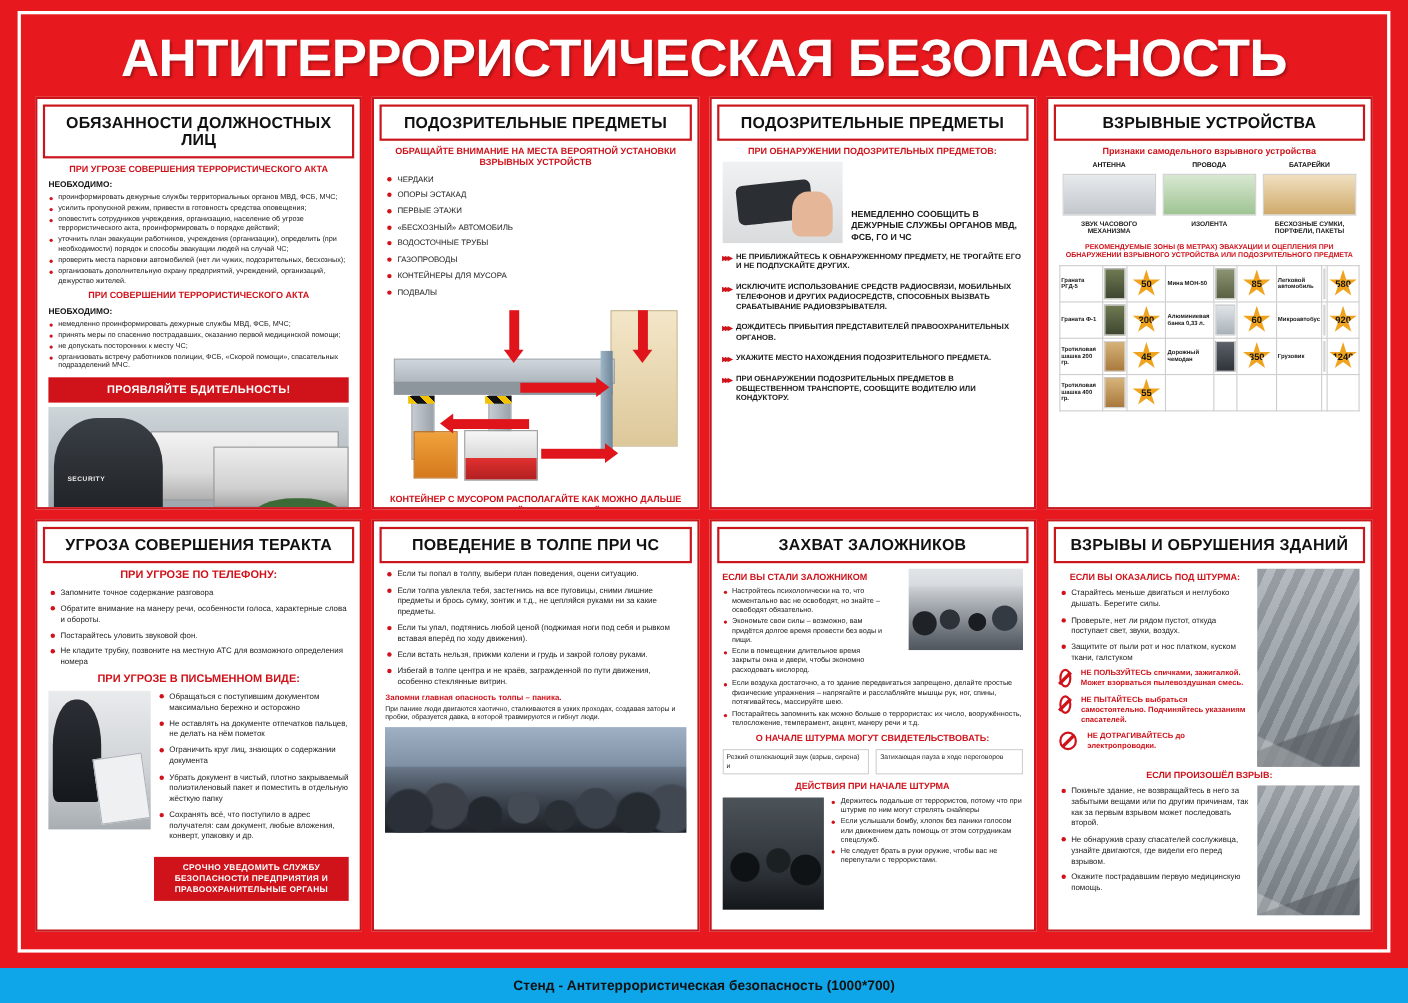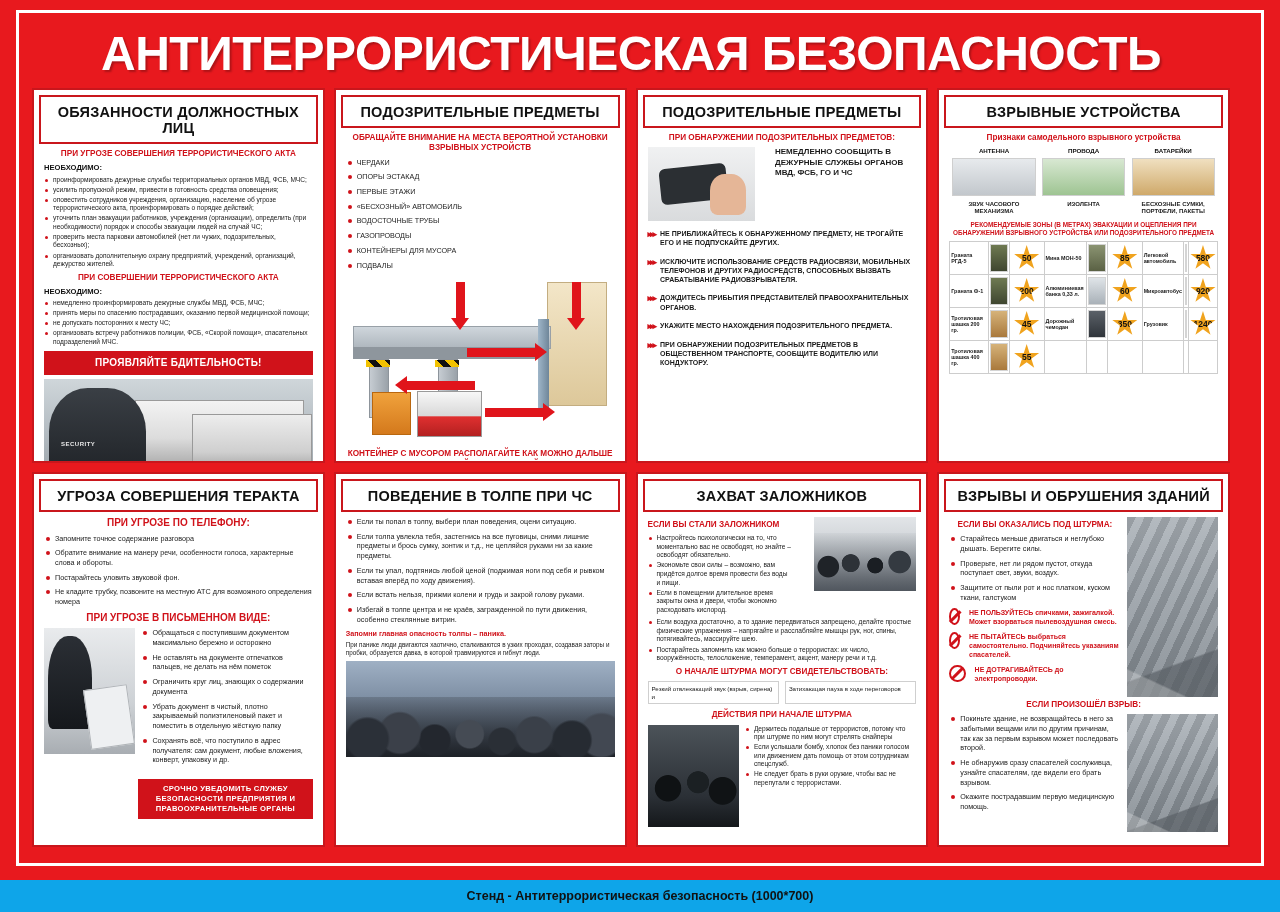--- a/index.html
+++ b/index.html
@@ -12,21 +12,21 @@
     height: 912px;
     font-family: "Liberation Sans", sans-serif;
     overflow: hidden;
   }
   .stand {
     position: relative;
     width: 1280px;
     height: 880px;
     background: #e8191e;
     box-sizing: border-box;
-    padding: 10px 32px 0 14px;
+    padding: 10px 14px 0 14px;
   }
   .stand-inner {
     position: absolute;
     left: 16px;
     top: 10px;
     right: 16px;
     bottom: 14px;
     border: 3px solid #ffffff;
     box-sizing: border-box;
   }
@@ -528,21 +528,21 @@
           <div class="arrow-r" style="left:52%;top:78%;width:22%"></div>
         </div>
         <div class="red-head">КОНТЕЙНЕР С МУСОРОМ РАСПОЛАГАЙТЕ КАК МОЖНО ДАЛЬШЕ ОТ ЗДАНИЙ И СООРУЖЕНИЙ</div>
       </div>
     </div>
 
     <div class="card">
       <div class="card-head">ПОДОЗРИТЕЛЬНЫЕ ПРЕДМЕТЫ</div>
       <div class="card-body">
         <div class="red-head">ПРИ ОБНАРУЖЕНИИ ПОДОЗРИТЕЛЬНЫХ ПРЕДМЕТОВ:</div>
-        <div style="display:flex;gap:20px;align-items:flex-start;margin-bottom:8px">
+        <div style="display:flex;gap:8px;align-items:flex-end;margin-bottom:8px">
           <div class="photo phone-hand" style="width:40%"></div>
           <div style="flex:1;font-size:8px;font-weight:bold;line-height:1.3">НЕМЕДЛЕННО СООБЩИТЬ В ДЕЖУРНЫЕ СЛУЖБЫ ОРГАНОВ МВД, ФСБ, ГО И ЧС</div>
         </div>
         <div class="chev-item">
           <span class="chev">▸▸▸</span>
           <span class="chev-text">НЕ ПРИБЛИЖАЙТЕСЬ К ОБНАРУЖЕННОМУ ПРЕДМЕТУ, НЕ ТРОГАЙТЕ ЕГО И НЕ ПОДПУСКАЙТЕ ДРУГИХ.</span>
         </div>
         <div class="chev-item">
           <span class="chev">▸▸▸</span>
           <span class="chev-text">ИСКЛЮЧИТЕ ИСПОЛЬЗОВАНИЕ СРЕДСТВ РАДИОСВЯЗИ, МОБИЛЬНЫХ ТЕЛЕФОНОВ И ДРУГИХ РАДИОСРЕДСТВ, СПОСОБНЫХ ВЫЗВАТЬ СРАБАТЫВАНИЕ РАДИОВЗРЫВАТЕЛЯ.</span>
@@ -764,21 +764,21 @@
               <span class="no-sign"></span>
               <span class="warn-text">НЕ ДОТРАГИВАЙТЕСЬ до электропроводки.</span>
             </div>
           </div>
           <div class="photo rubble" style="width:34%;flex:0 0 34%"></div>
         </div>
         <div class="red-head">ЕСЛИ ПРОИЗОШЁЛ ВЗРЫВ:</div>
         <div style="display:flex;gap:6px">
           <ul class="dots bigdots" style="flex:1">
             <li>Покиньте здание, не возвращайтесь в него за забытыми вещами или по другим причинам, так как за первым взрывом может последовать второй.</li>
-            <li>Не обнаружив сразу спасателей сослуживца, узнайте спасателям, где видели его брать взрывом.</li>
+            <li>Не обнаружив сразу спасателей сослуживца, узнайте двигаются, где видели его перед взрывом.</li>
             <li>Окажите пострадавшим первую медицинскую помощь.</li>
           </ul>
           <div class="photo rubble rubble2" style="width:34%;flex:0 0 34%"></div>
         </div>
       </div>
     </div>
 
   </div>
 </div>
 

